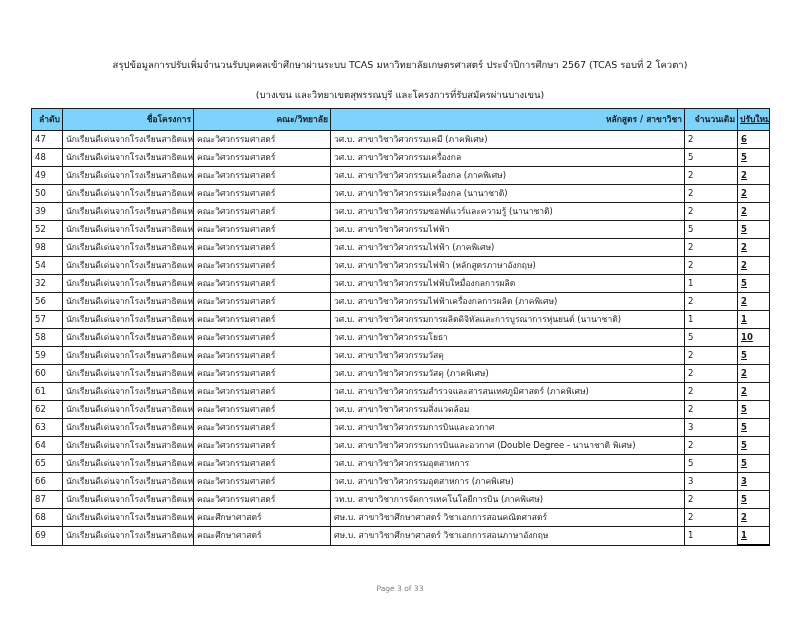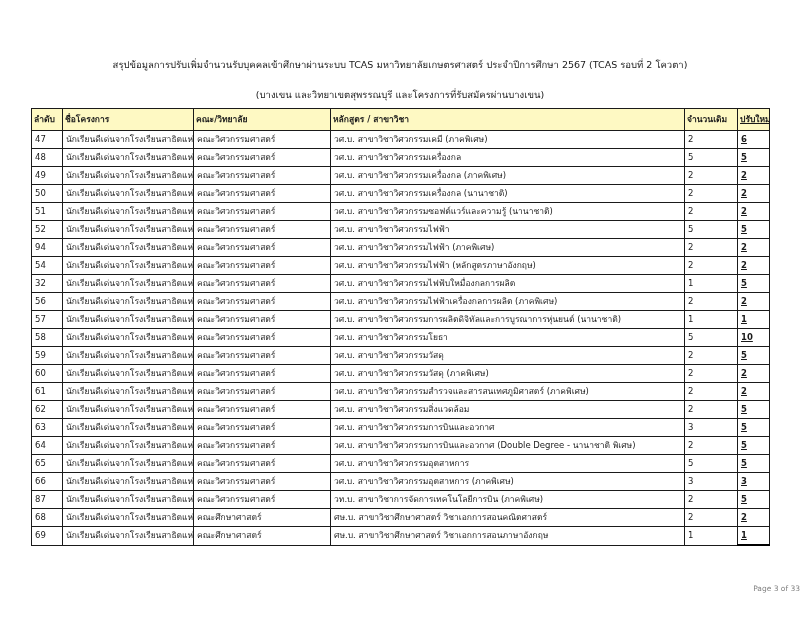--- a/index.html
+++ b/index.html
@@ -43,24 +43,24 @@
   }
   table.admissions th,
   table.admissions td {
     border: 1px solid #1a1a1a;
     padding: 0 3px;
     overflow: hidden;
     white-space: nowrap;
     line-height: 1.1;
   }
   table.admissions th {
-    background: #fef9c3;
+    background: #7dd3fc;
     font-weight: bold;
     height: 21px;
-    text-align: left;
+    text-align: right;
     padding: 0 2px;
   }
   table.admissions td {
     height: 17px;
     text-align: left;
     vertical-align: middle;
     background: #ffffff;
   }
   td.c-no, td.c-old, td.c-new {
     text-align: center;
@@ -77,21 +77,21 @@
     font-weight: bold;
     text-decoration: underline;
   }
   th.c-new { border-top: 2px solid #000000; }
   tr:last-child td.c-new { border-bottom: 2px solid #000000; }
   .page-footer {
     position: absolute;
     top: 584px;
     left: 0;
     width: 800px;
-    text-align: right;
+    text-align: center;
     font-size: 7.5px;
     color: #808080;
   }
 </style>
 </head>
 <body>
 
 <div class="page">
 
   <div class="doc-title">
@@ -145,37 +145,37 @@
     </tr>
         <tr>
       <td class="c-no">50</td>
       <td class="c-project">นักเรียนดีเด่นจากโรงเรียนสาธิตแห่ง มก.</td>
       <td class="c-faculty">คณะวิศวกรรมศาสตร์</td>
       <td class="c-program">วศ.บ. สาขาวิชาวิศวกรรมเครื่องกล (นานาชาติ)</td>
       <td class="c-old">2</td>
       <td class="c-new">2</td>
     </tr>
         <tr>
-      <td class="c-no">51</td>
+      <td class="c-no">39</td>
       <td class="c-project">นักเรียนดีเด่นจากโรงเรียนสาธิตแห่ง มก.</td>
       <td class="c-faculty">คณะวิศวกรรมศาสตร์</td>
       <td class="c-program">วศ.บ. สาขาวิชาวิศวกรรมซอฟต์แวร์และความรู้ (นานาชาติ)</td>
       <td class="c-old">2</td>
       <td class="c-new">2</td>
     </tr>
         <tr>
       <td class="c-no">52</td>
       <td class="c-project">นักเรียนดีเด่นจากโรงเรียนสาธิตแห่ง มก.</td>
       <td class="c-faculty">คณะวิศวกรรมศาสตร์</td>
       <td class="c-program">วศ.บ. สาขาวิชาวิศวกรรมไฟฟ้า</td>
       <td class="c-old">5</td>
       <td class="c-new">5</td>
     </tr>
         <tr>
-      <td class="c-no">94</td>
+      <td class="c-no">98</td>
       <td class="c-project">นักเรียนดีเด่นจากโรงเรียนสาธิตแห่ง มก.</td>
       <td class="c-faculty">คณะวิศวกรรมศาสตร์</td>
       <td class="c-program">วศ.บ. สาขาวิชาวิศวกรรมไฟฟ้า (ภาคพิเศษ)</td>
       <td class="c-old">2</td>
       <td class="c-new">2</td>
     </tr>
         <tr>
       <td class="c-no">54</td>
       <td class="c-project">นักเรียนดีเด่นจากโรงเรียนสาธิตแห่ง มก.</td>
       <td class="c-faculty">คณะวิศวกรรมศาสตร์</td>

